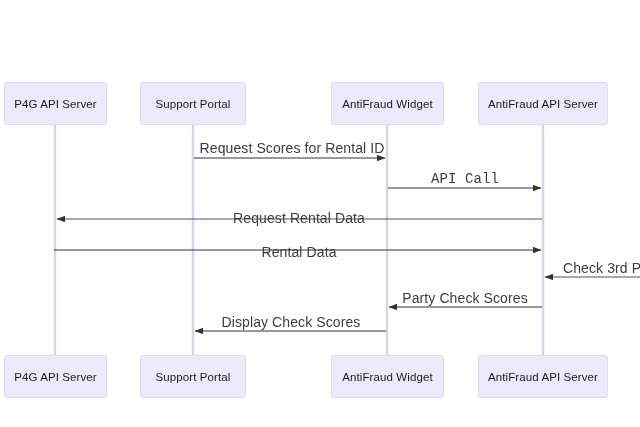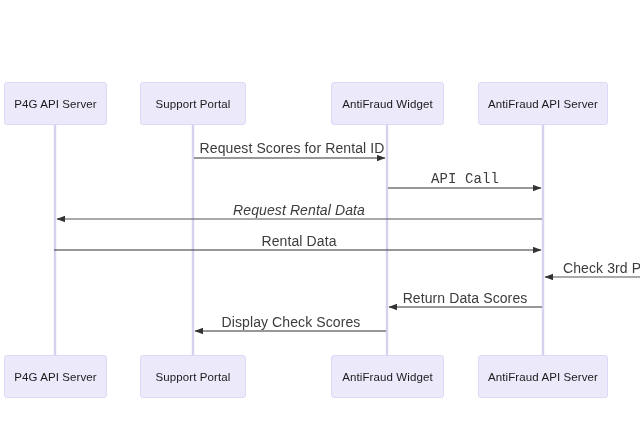--- a/index.html
+++ b/index.html
@@ -119,23 +119,23 @@
     <span class="actor-label">AntiFraud Widget</span>
   </div>
   <div class="actor-box" style="left:478px; top:355px; width:130px; height:43px;">
     <span class="actor-label">AntiFraud API Server</span>
   </div>
 
   <div class="msg-label" style="left:292px; top:140px;">Request Scores for Rental ID</div>
 
   <div class="msg-label" style="left:465px; top:171px;font-family:Liberation Mono, monospace;">API Call</div>
 
-  <div class="msg-label" style="left:299px; top:202px;font-style:italic;">Request Rental Data</div>
+  <div class="msg-label" style="left:299px; top:210px;">Request Rental Data</div>
 
-  <div class="msg-label" style="left:299px; top:233px;">Rental Data</div>
+  <div class="msg-label" style="left:299px; top:244px;">Rental Data</div>
 
   <div class="msg-label align-left" style="left:563px; top:260px;">Check 3rd Party</div>
 
-  <div class="msg-label" style="left:465px; top:290px;">Return Data Scores</div>
+  <div class="msg-label" style="left:465px; top:290px;">Party Check Scores</div>
 
   <div class="msg-label" style="left:291px; top:314px;text-align:center;">Display Check Scores</div>
 
 </div>
 
 </body></html>

